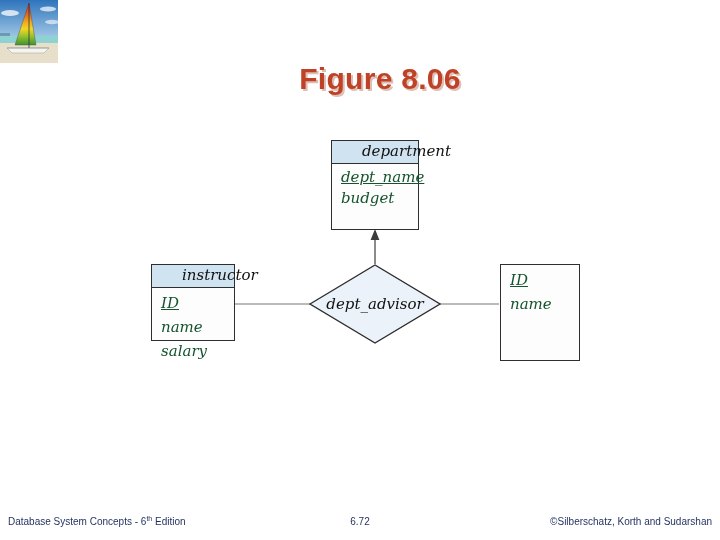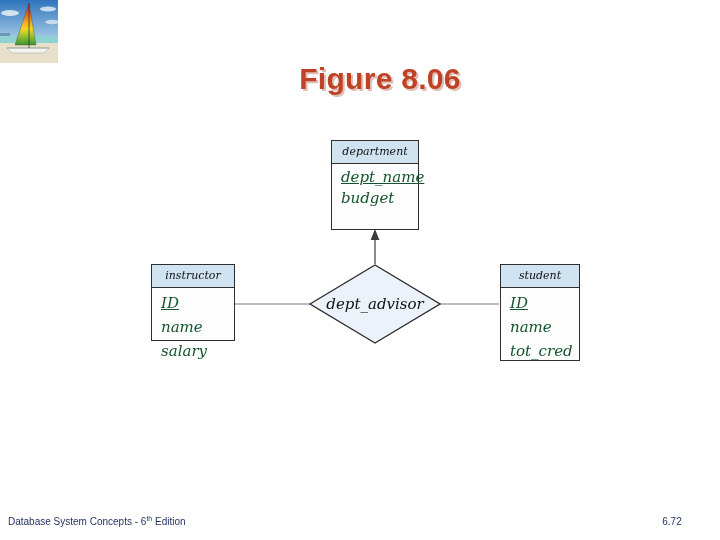--- a/index.html
+++ b/index.html
@@ -20,23 +20,23 @@
   }
 
   
   .diagram-svg{position:absolute;left:0;top:0;width:720px;height:540px;}
 
   
   .entity{
     position:absolute;border:1.4px solid #2e2e2e;background:#fdfdfd;box-sizing:border-box;
   }
   .entity-header{
-    background:#cfe3f1;border-bottom:1.4px solid #2e2e2e;text-align:center;
-    font-family:"DejaVu Serif",serif;font-style:italic;font-size:11px;color:#111;
-    line-height:21px;height:22px;
+    background:#cfe3f1;border-bottom:1.4px solid #2e2e2e;text-align:right;
+    font-family:"DejaVu Serif",serif;font-style:italic;font-size:15px;color:#111;
+    line-height:21px;height:22px;padding-left:30px;
   }
   .entity-attrs{
     padding:3px 0 0 9px;
     font-family:"DejaVu Serif",serif;font-style:italic;font-size:15px;color:#14532d;
   }
   .pk{text-decoration:underline;}
   .entity--department{left:331px;top:140px;width:88px;height:90px;}
   .entity--instructor{left:151px;top:264px;width:84px;height:77px;}
   .entity--student{left:500px;top:264px;width:80px;height:97px;}
   .entity--department .attr{line-height:21px;}
@@ -111,26 +111,25 @@
   <div class="entity entity--instructor">
     <div class="entity-header">instructor</div>
     <div class="entity-attrs">
       <div class="attr pk">ID</div>
       <div class="attr">name</div>
       <div class="attr">salary</div>
     </div>
   </div>
 
   <div class="entity entity--student">
-    <div class="entity-header">student</div>
     <div class="entity-attrs">
       <div class="attr pk">ID</div>
       <div class="attr">name</div>
-      <div class="attr">tot_cred</div>
     </div>
   </div>
 
   <div class="footer">
     <div class="footer-left"><span>Database System Concepts - 6</span><span class="sup">th</span><span> Edition</span></div>
     <div class="footer-center">6.72</div>
+    <div class="footer-right">©Silberschatz, Korth and Sudarshan</div>
   </div>
 
 </div>
 
 </body></html>

